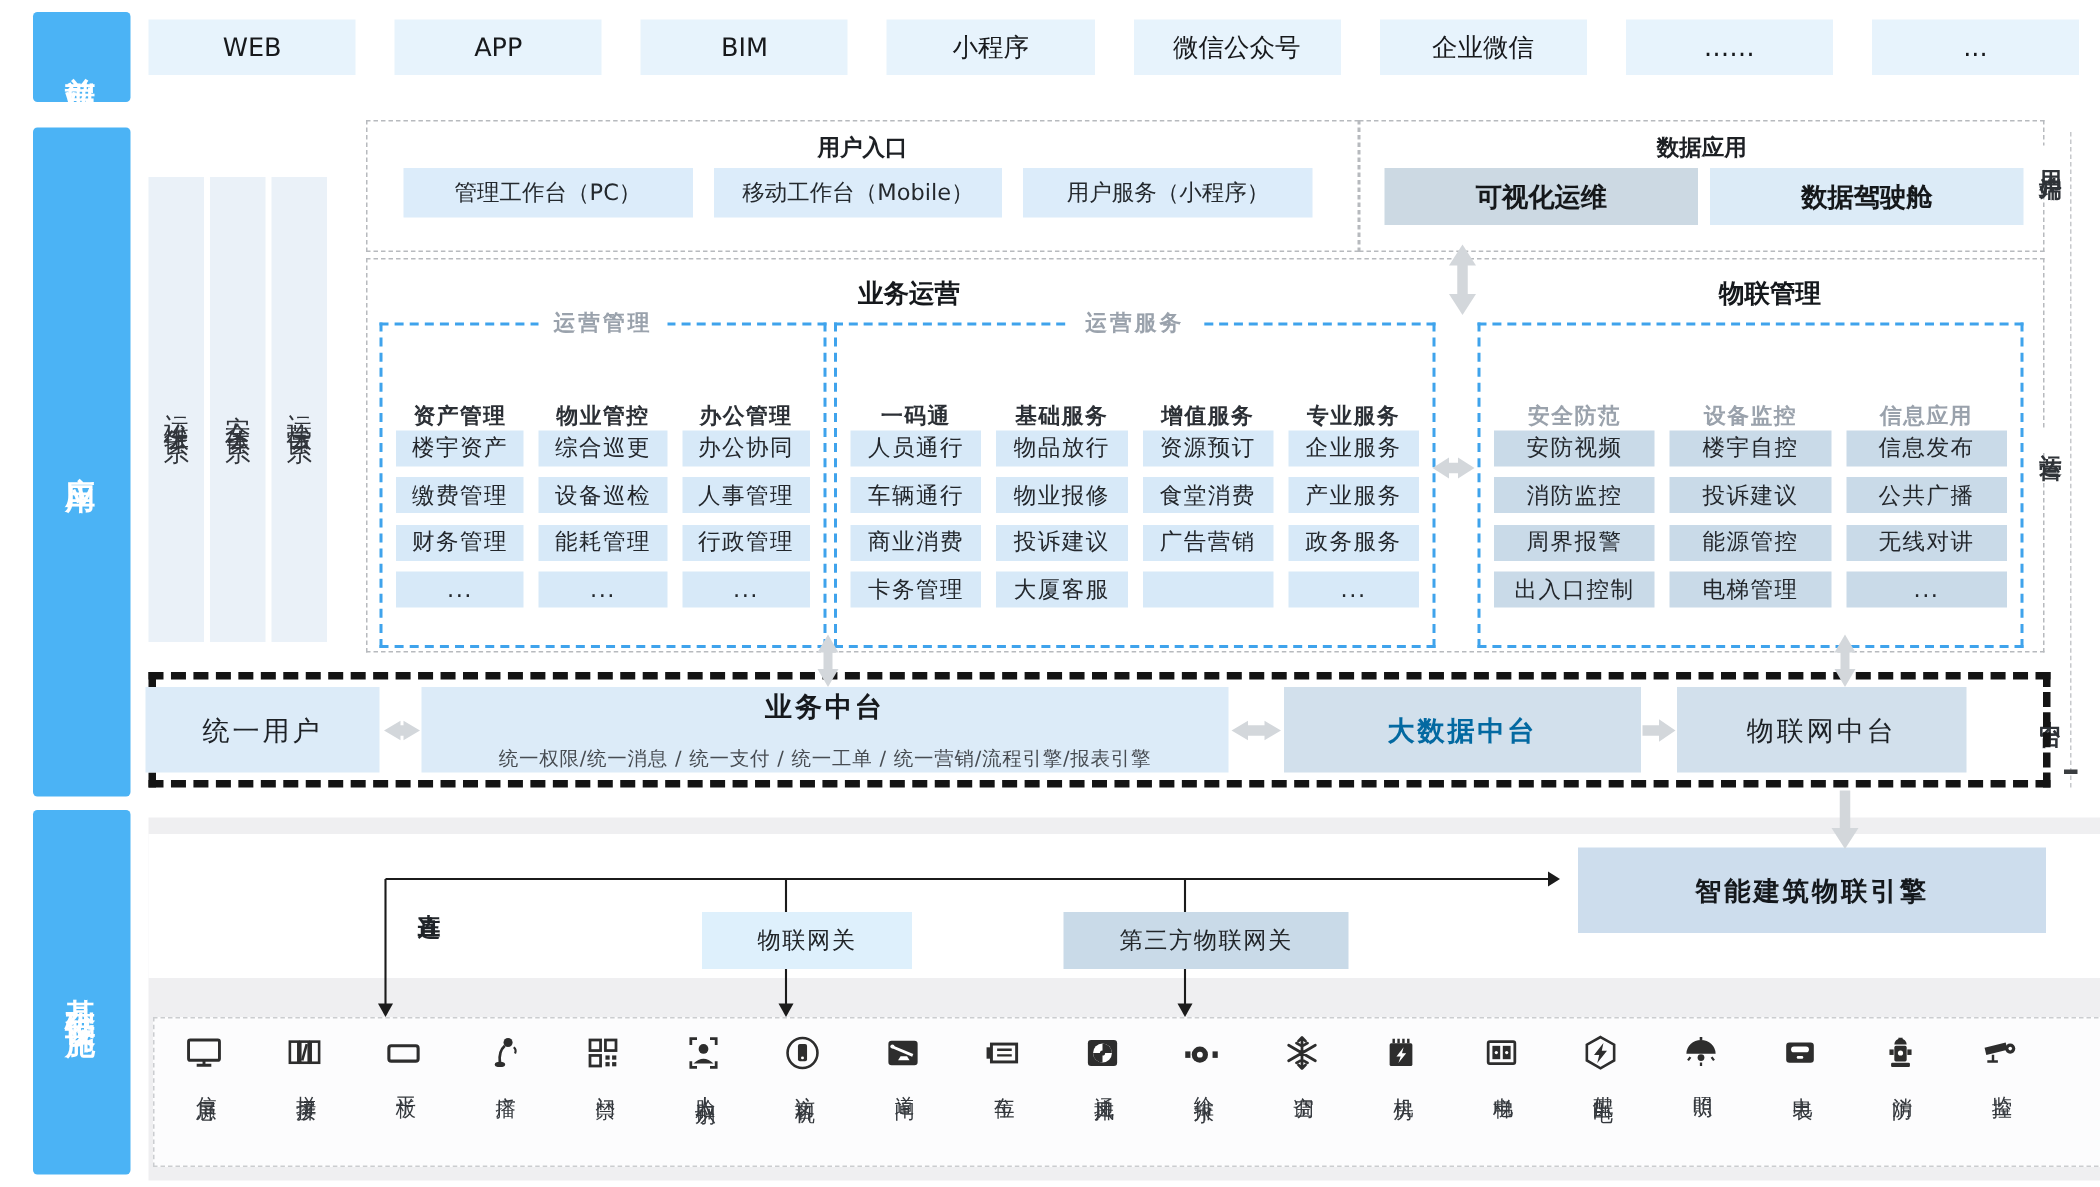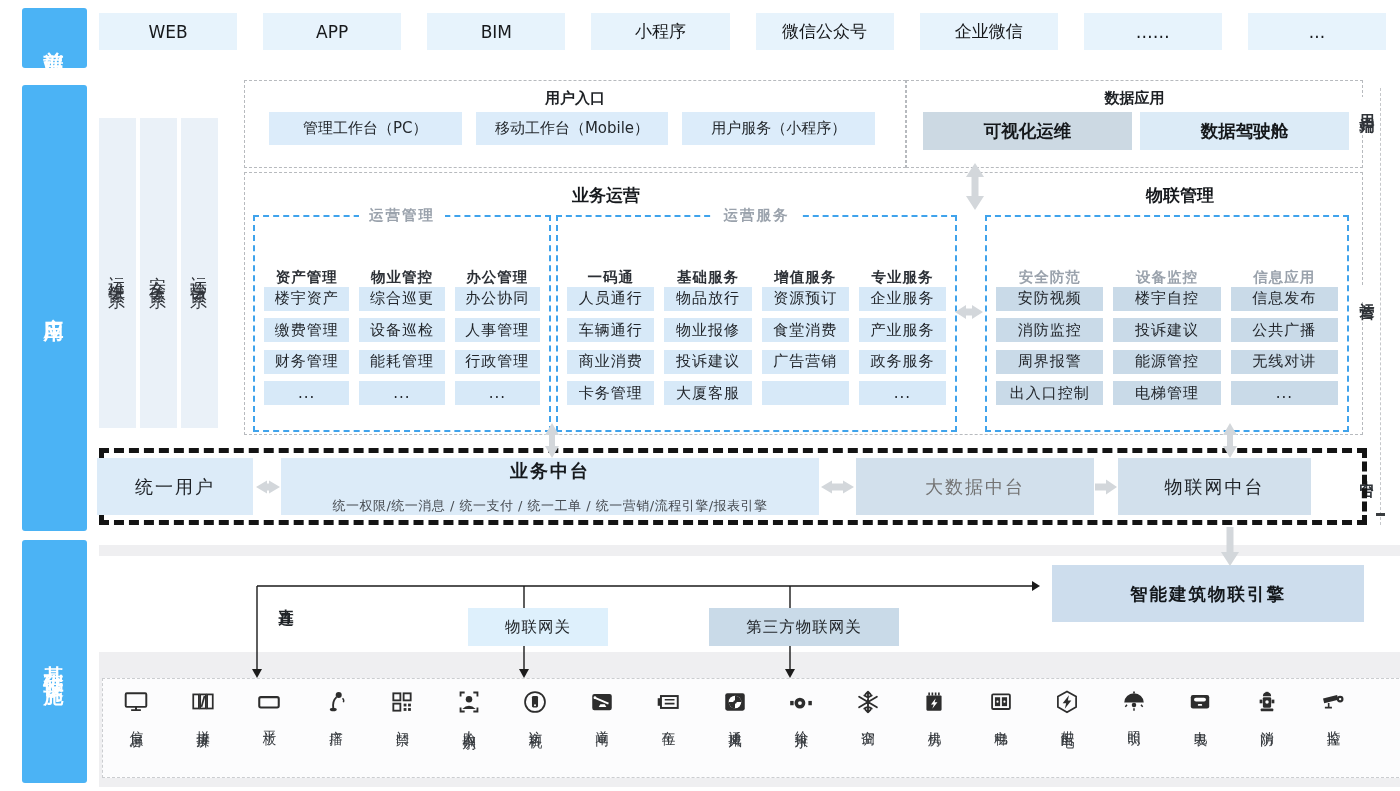--- a/index.html
+++ b/index.html
@@ -72,21 +72,21 @@
   #rail-mid{left:1355px;top:464px;}
   #rail-dash{left:1362px;top:513px;width:9px;height:3px;background:#3a3d40;}
 
   
   #box-platform{left:85px;top:448px;width:1268px;height:77px;border:5px dashed #141414;box-sizing:border-box;}
   .pbox{position:absolute;display:flex;flex-direction:column;align-items:center;justify-content:center;}
   #p-user{left:97px;top:458px;width:156px;height:57px;background:#dcebf8;font-size:18px;font-weight:500;color:#1d2126;letter-spacing:2px;}
   #p-biz{left:281px;top:458px;width:538px;height:57px;background:#dcebf8;}
   #p-biz .t1{font-size:18px;font-weight:700;color:#16191d;letter-spacing:2px;}
   #p-biz .t2{font-size:13px;color:#474c52;margin-top:14px;letter-spacing:.5px;}
-  #p-big{left:856px;top:458px;width:238px;height:57px;background:#d2e0ec;font-size:18px;font-weight:400;color:#737373;letter-spacing:2px;}
+  #p-big{left:856px;top:458px;width:238px;height:57px;background:#d2e0ec;font-size:18px;font-weight:700;color:#0369a1;letter-spacing:2px;}
   #p-iot{left:1118px;top:458px;width:193px;height:57px;background:#d2e0ec;font-size:18px;font-weight:500;color:#1d2126;letter-spacing:2px;}
 
   
   #infra-gray{left:85px;top:545px;width:1311px;height:242px;background:#efeff1;}
   #infra-white{left:85px;top:556px;width:1307px;height:96px;background:#fff;}
   #engine{left:1038px;top:565px;width:312px;height:57px;background:#cddded;font-size:17.5px;
           font-weight:700;color:#14181c;letter-spacing:2px;}
   #gw-iot{left:454px;top:608px;width:140px;height:38px;background:#def0fc;font-size:15.5px;font-weight:500;color:#22262a;letter-spacing:1px;}
   #gw-3rd{left:695px;top:608px;width:190px;height:38px;background:#c9dae8;font-size:15.5px;font-weight:500;color:#22262a;letter-spacing:1px;}
   #direct{left:262px;top:597px;font-size:15px;font-weight:700;color:#202428;letter-spacing:2px;}

